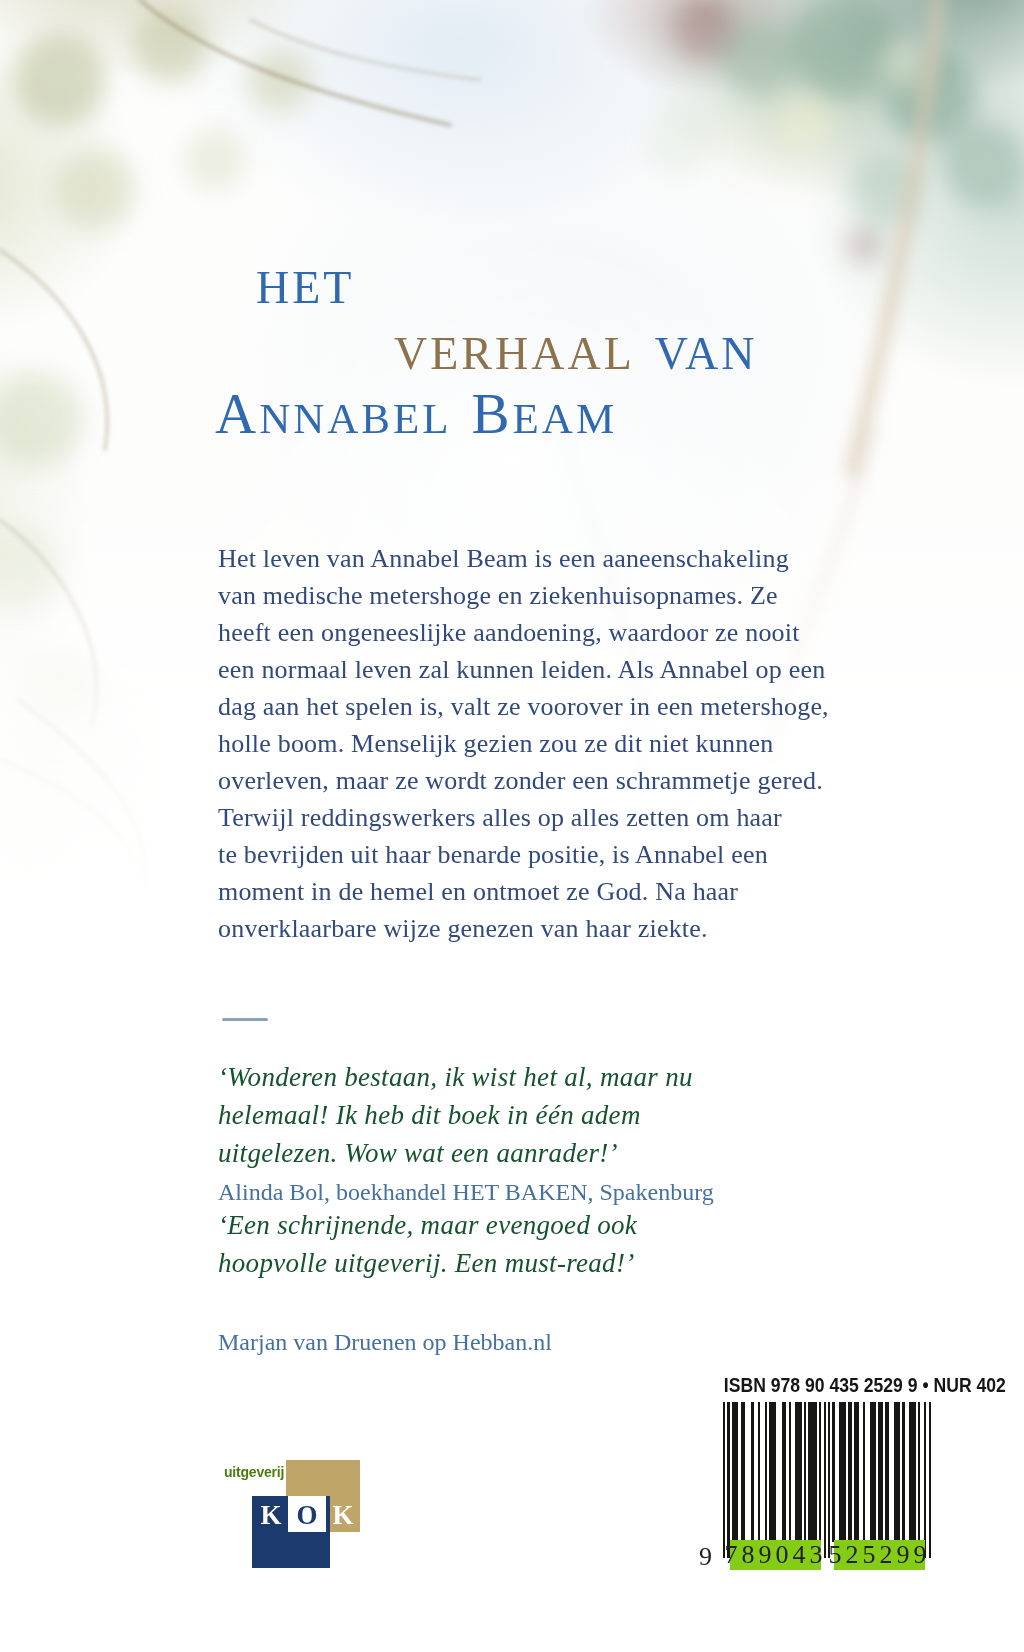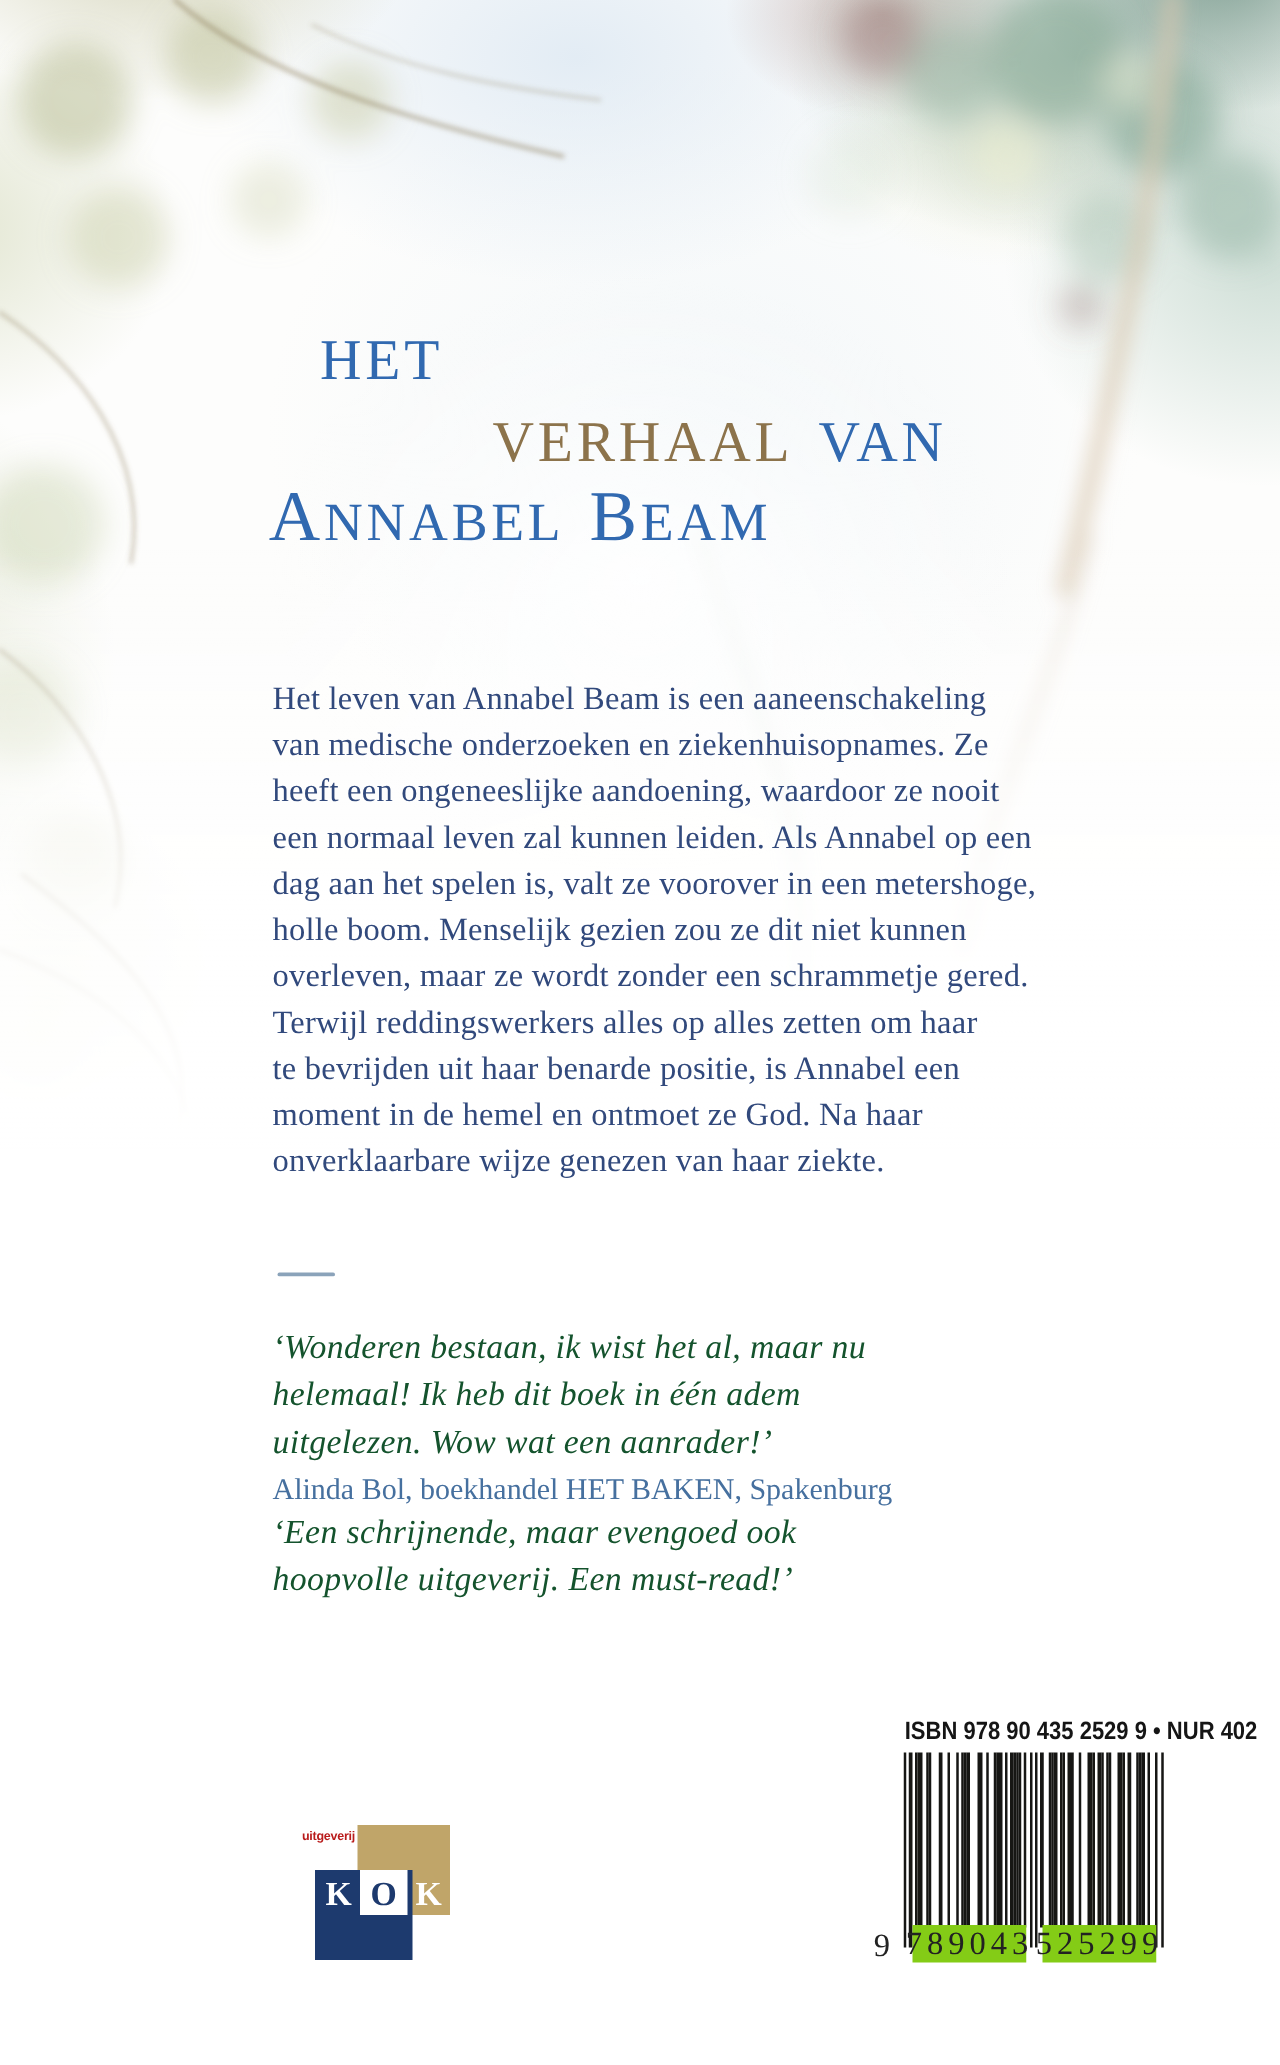--- a/index.html
+++ b/index.html
@@ -80,22 +80,22 @@
     display:flex;align-items:center;justify-content:center;
     font-family:"Liberation Serif", serif;font-size:26px;color:#222;letter-spacing:4px;}
   .bc-g1{left:7px;width:91px;}
   .bc-g2{left:111px;width:91px;}
   .bc-prefix{position:absolute;left:-24px;top:140px;
     font-family:"Liberation Serif", serif;font-size:26px;color:#222;}
 
   
   .logo{position:absolute;left:226px;top:1460px;width:140px;height:112px;}
   .logo-label{position:absolute;left:-2px;top:4px;width:60px;text-align:right;
-    font-family:"Liberation Sans", sans-serif;font-weight:bold;font-size:10px;
-    letter-spacing:-.2px;color:#b91c1c;}
+    font-family:"Liberation Sans", sans-serif;font-weight:bold;font-size:14px;
+    letter-spacing:-.2px;color:#4d7c0f;}
   .sq{position:absolute;}
   .gold-sq{left:60px;top:0;width:74px;height:72px;background:#c0a569;}
   .blue-sq{left:26px;top:36px;width:78px;height:72px;background:#1d3a6e;}
   .white-sq{left:62px;top:36px;width:38px;height:36px;background:#ffffff;}
   .lk,.lo{position:absolute;top:41px;font-family:"Liberation Serif", serif;
     font-weight:bold;font-size:27px;line-height:28px;text-align:center;}
   .k1{left:28px;width:34px;color:#ffffff;}
   .lo{left:62px;width:38px;color:#1d3a6e;}
   .k2{left:100px;width:34px;color:#ffffff;}
 </style>
@@ -170,21 +170,21 @@
       <span class="gold">VERHAAL</span>
       <span class="blue">VAN</span>
     </div>
     <div class="t-line t3 blue">
       <span class="cap">A</span><span class="sc">NNABEL</span><span class="cap cap2">B</span><span class="sc">EAM</span>
     </div>
   </div>
 
   <div class="synopsis">
     <div class="line">Het leven van Annabel Beam is een aaneenschakeling</div>
-    <div class="line">van medische onderzoeken en ziekenhuisopnames. Ze</div>
+    <div class="line">van medische metershoge en ziekenhuisopnames. Ze</div>
     <div class="line">heeft een ongeneeslijke aandoening, waardoor ze nooit</div>
     <div class="line">een normaal leven zal kunnen leiden. Als Annabel op een</div>
     <div class="line">dag aan het spelen is, valt ze voorover in een metershoge,</div>
     <div class="line">holle boom. Menselijk gezien zou ze dit niet kunnen</div>
     <div class="line">overleven, maar ze wordt zonder een schrammetje gered.</div>
     <div class="line">Terwijl reddingswerkers alles op alles zetten om haar</div>
     <div class="line">te bevrijden uit haar benarde positie, is Annabel een</div>
     <div class="line">moment in de hemel en ontmoet ze God. Na haar</div>
     <div class="line">onverklaarbare wijze genezen van haar ziekte.</div>
   </div>
@@ -195,20 +195,21 @@
     <div class="line">‘Wonderen bestaan, ik wist het al, maar nu</div>
     <div class="line">helemaal! Ik heb dit boek in één adem</div>
     <div class="line">uitgelezen. Wow wat een aanrader!’</div>
   </div>
   <div class="attr a1">Alinda Bol, boekhandel HET BAKEN, Spakenburg</div>
 
   <div class="quote q2">
     <div class="line">‘Een schrijnende, maar evengoed ook</div>
     <div class="line">hoopvolle uitgeverij. Een must-read!’</div>
   </div>
+  <div class="attr a2">Marjan van Druenen op Hebban.nl</div>
 
   <div class="isbn">ISBN 978 90 435 2529 9 • NUR 402</div>
   <div class="barcode">
     <div class="bars" id="bars">
         <div class="m b g"></div>
         <div class="m g"></div>
         <div class="m b g"></div>
         <div class="m"></div>
         <div class="m b"></div>
         <div class="m b"></div>

